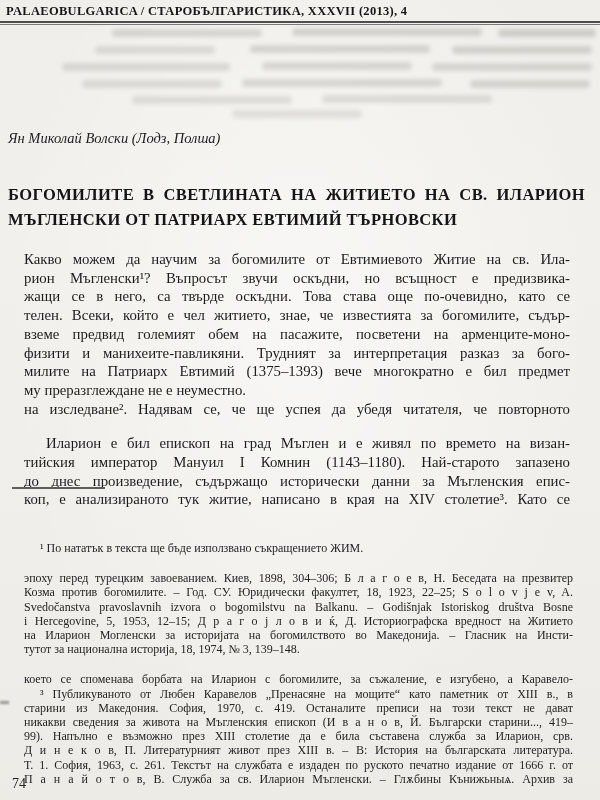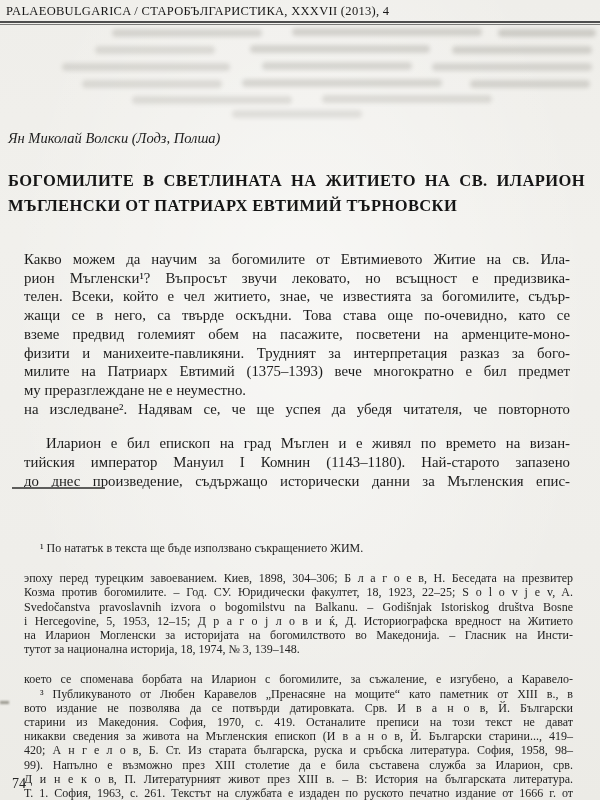--- a/index.html
+++ b/index.html
@@ -8,34 +8,34 @@
     width:600px;height:800px;
     background:
       radial-gradient(ellipse at 50% 40%, rgba(255,255,255,0.5), rgba(0,0,0,0) 70%),
       linear-gradient(180deg,#efeeea 0%,#f1f0ec 30%,#efeeea 70%,#ecebe6 100%);
     font-family:"Liberation Serif","DejaVu Serif",serif;
     color:#222;
     overflow:hidden;
   }
   .journal-header{
     position:absolute;left:6px;top:4px;width:590px;
-    font-weight:normal;font-size:12.5px;letter-spacing:0.3px;color:#171717;
+    font-weight:bold;font-size:12.5px;letter-spacing:0.3px;color:#171717;
     white-space:nowrap;
   }
   .header-rule{position:absolute;left:0;top:21px;width:600px;height:5px;}
   .header-rule .r1{height:2px;background:#4e4e4e;}
   .header-rule .r2{height:1px;background:#7a7a78;margin-top:1px;}
   .bleed{position:absolute;left:0;top:27px;width:600px;height:96px;}
   .streak{position:absolute;height:8px;border-radius:4px;filter:blur(2px);background:#96948c;}
   .author{
     position:absolute;left:8px;top:130px;width:580px;
     font-style:italic;font-weight:400;font-size:14.5px;color:#1d1d1d;
   }
   .title{
-    position:absolute;left:8px;top:168px;width:577px;
+    position:absolute;left:8px;top:182px;width:577px;
     font-weight:bold;font-size:16.5px;line-height:25px;letter-spacing:0.4px;color:#151515;
   }
   .body-text{
     position:absolute;left:8px;top:234px;width:578px;
     font-size:14.8px;line-height:18.7px;color:#1c1c1c;
   }
   .para{margin:16px;}
   .line{text-align:justify;text-align-last:justify;}
   .line.end{text-align-last:auto;}
   .line.indent{text-indent:22px;}
@@ -84,57 +84,56 @@
   <div class="author">Ян Миколай Волски (Лодз, Полша)</div>
 
   <div class="title">
       <div class="line">БОГОМИЛИТЕ В СВЕТЛИНАТА НА ЖИТИЕТО НА СВ. ИЛАРИОН</div>
       <div class="line end">МЪГЛЕНСКИ ОТ ПАТРИАРХ ЕВТИМИЙ ТЪРНОВСКИ</div>
     </div>
 
   <div class="body-text">
       <div class="para">
         <div class="line">Какво можем да научим за богомилите от Евтимиевото Житие на св. Ила-</div>
-        <div class="line">рион Мъгленски¹? Въпросът звучи лековато, но всъщност е предизвика-</div>
+        <div class="line">рион Мъгленски¹? Въпросът звучи оскъдни, но всъщност е предизвика-</div>
+        <div class="line">жащи се в него, са твърде оскъдни. Това става още по-очевидно, като се</div>
         <div class="line">телен. Всеки, който е чел житието, знае, че известията за богомилите, съдър-</div>
-        <div class="line">жащи се в него, са твърде оскъдни. Това става още по-очевидно, като се</div>
         <div class="line">вземе предвид големият обем на пасажите, посветени на арменците-моно-</div>
         <div class="line">физити и манихеите-павликяни. Трудният за интерпретация разказ за бого-</div>
         <div class="line">милите на Патриарх Евтимий (1375–1393) вече многократно е бил предмет</div>
         <div class="line end">му преразглеждане не е неуместно.</div>
         <div class="line">на изследване². Надявам се, че ще успея да убедя читателя, че повторното</div>
       </div>
       <div class="para">
         <div class="line indent">Иларион е бил епископ на град Мъглен и е живял по времето на визан-</div>
         <div class="line">тийския император Мануил I Комнин (1143–1180). Най-старото запазено</div>
         <div class="line">до днес произведение, съдържащо исторически данни за Мъгленския епис-</div>
+        <div class="line">коп, е анализираното тук житие, написано в края на XIV столетие³. Като се</div>
       </div>
     </div>
 
   <div class="fn-rule"></div>
 
   <div class="footnotes">
       <div class="para">
         <div class="line indent end">¹ По нататък в текста ще бъде използвано съкращението ЖИМ.</div>
       </div>
       <div class="para">
         <div class="line">эпоху перед турецким завоеванием. Киев, 1898, 304–306; Б л а г о е в, Н. Беседата на презвитер</div>
         <div class="line">Козма против богомилите. – Год. СУ. Юридически факултет, 18, 1923, 22–25; S o l o v j e v, A.</div>
         <div class="line">Svedočanstva pravoslavnih izvora o bogomilstvu na Balkanu. – Godišnjak Istoriskog društva Bosne</div>
         <div class="line">i Hercegovine, 5, 1953, 12–15; Д р а г о ј л о в и ќ, Д. Историографска вредност на Житието</div>
         <div class="line">на Иларион Могленски за историјата на богомилството во Македонија. – Гласник на Инсти-</div>
         <div class="line end">тутот за национална историја, 18, 1974, № 3, 139–148.</div>
       </div>
       <div class="para">
         <div class="line">което се споменава борбата на Иларион с богомилите, за съжаление, е изгубено, а Каравело-</div>
         <div class="line indent">³ Публикуваното от Любен Каравелов „Пренасяне на мощите“ като паметник от XIII в., в</div>
-        <div class="line">вото издание не позволява да се потвърди датировката. Срв. И в а н о в, Й. Български</div>
         <div class="line">старини из Македония. София, 1970, с. 419. Останалите преписи на този текст не дават</div>
         <div class="line">никакви сведения за живота на Мъгленския епископ (И в а н о в, Й. Български старини..., 419–</div>
-        <div class="line">420; А н г е л о в, Б. Ст. Из старата българска, руска и сръбска литература. София, 1958, 98–</div>
         <div class="line">99). Напълно е възможно през XIII столетие да е била съставена служба за Иларион, срв.</div>
         <div class="line">Д и н е к о в, П. Литературният живот през XIII в. – В: История на българската литература.</div>
         <div class="line">Т. 1. София, 1963, с. 261. Текстът на службата е издаден по руското печатно издание от 1666 г. от</div>
         <div class="line">П а н а й о т о в, В. Служба за св. Иларион Мъгленски. – Глѫбины Кънижьныѧ. Архив за</div>
       </div>
     </div>
 
   <div class="edge-mark"></div>
 
   <div class="page-number">74</div>

